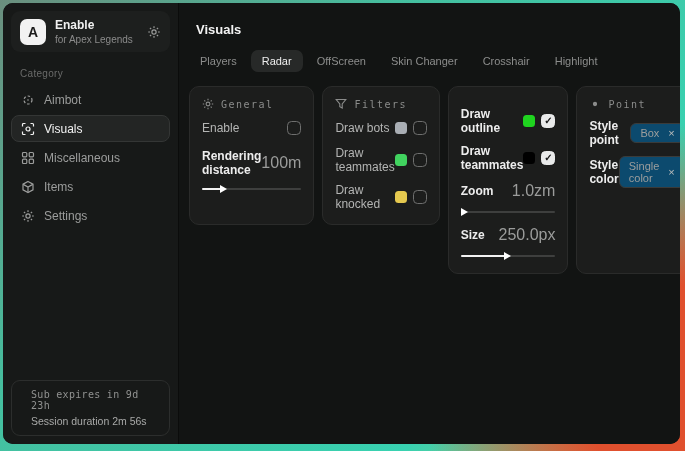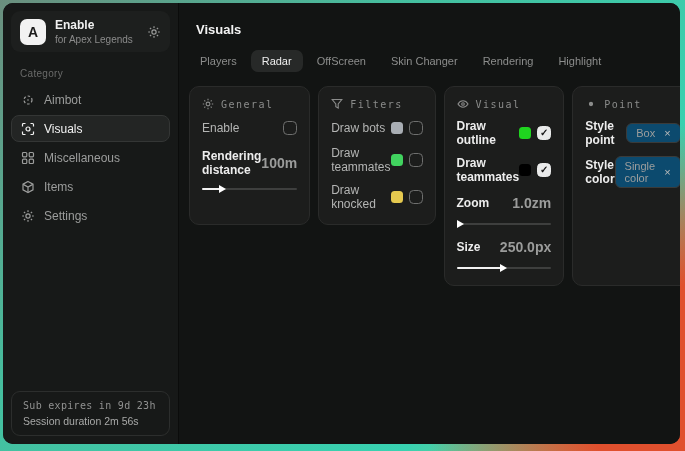--- a/index.html
+++ b/index.html
@@ -36,21 +36,21 @@
   }
   .side-item {
     height:27px; display:flex; align-items:center; gap:9px;
     padding:0 9px; border-radius:8px; margin-bottom:2px;
     font-size:12px; color:#9c9d9c; border:1px solid transparent; cursor:default;
   }
   .side-item.active { background:#232524; border-color:#343635; color:#f2f2f2; }
   .side-item svg { flex-shrink:0; }
   .side-footer {
     position:absolute; left:8px; right:8px; bottom:8px;
-    border:1px solid #2c2e2d; border-radius:9px; padding:8px 11px;
+    border:1px solid #2c2e2d; border-radius:9px; padding:8px 19px;
   }
   .side-footer .l1 { font-family:"DejaVu Sans Mono", monospace; font-size:10px; color:#919291; letter-spacing:.3px; }
   .side-footer .l2 { font-size:10.5px; color:#a8a9a8; margin-top:4px; }
   
   .main { flex:1; background:#121413; padding:19px 14px 0 10px; overflow:hidden; }
   .page-title { font-size:13px; font-weight:700; color:#f2f2f2; margin-left:7px; }
   .tabs { display:flex; gap:3px; margin-top:13px; align-items:center; }
   .tab {
     padding:5px 11px; font-size:11px; color:#8c8d8c; border-radius:7px;
     background:transparent; border:none; font-family:inherit; cursor:default;
@@ -63,21 +63,21 @@
     padding:11px 12px 13px;
   }
   .panel-head {
     display:flex; align-items:center; gap:7px;
     font-family:"DejaVu Sans Mono", monospace; font-size:10px;
     letter-spacing:1.5px; color:#8b8c8b; margin-bottom:4px;
   }
   .row { display:flex; justify-content:space-between; align-items:center; margin-top:9px; min-height:18px; }
   .lbl { font-size:12px; color:#b4b5b4; }
   .lbl.strong { color:#ededed; font-weight:700; }
-  .val { font-size:14px; color:#9b9c9b;font-weight:bold; }
+  .val { font-size:16px; color:#9b9c9b; }
   .right-group { display:flex; align-items:center; gap:6px; }
   .checkbox {
     width:14px; height:14px; border:1.4px solid #6e6f6e; border-radius:4.5px;
     display:flex; align-items:center; justify-content:center; cursor:default;
   }
   .checkbox.checked { background:#e9eaea; border-color:#e9eaea; color:#141414; font-size:10px; font-weight:700; line-height:1; }
   .swatch { width:12px; height:12px; border-radius:3.5px; }
   .slider { position:relative; height:9px; margin-top:7px; cursor:default; }
   .slider .track { position:absolute; left:0; right:0; top:3.5px; height:2px; background:#3e3f3e; border-radius:2px; }
   .slider .fill  { position:absolute; left:0; top:3.5px; height:2px; background:#f2f2f2; border-radius:2px; }
@@ -177,21 +177,21 @@
   </div>
 
   <div class="main">
     <div class="page-title">Visuals</div>
 
     <div class="tabs">
       <button class="tab">Players</button>
       <button class="tab active">Radar</button>
       <button class="tab">OffScreen</button>
       <button class="tab">Skin Changer</button>
-      <button class="tab">Rendering</button>
+      <button class="tab">Crosshair</button>
       <button class="tab">Highlight</button>
     </div>
 
     <div class="content">
 
       <div class="col">
 
         <div class="panel">
           <div class="panel-head">
             <span>
@@ -246,29 +246,20 @@
               <span class="swatch" style="background: rgb(229, 201, 79);"></span>
               <span class="checkbox"></span>
             </span>
           </div>
         </div>
       </div>
 
       <div class="col">
 
         <div class="panel">
-          <div class="panel-head">
-            <span>
-              <svg width="12" height="12" viewBox="0 0 12 12" fill="none" stroke="#8b8c8b" stroke-width="1.1">
-                <path d="M1 6s1.9-3.2 5-3.2S11 6 11 6s-1.9 3.2-5 3.2S1 6 1 6z"></path>
-                  <circle cx="6" cy="6" r="1.3"></circle>
-              </svg>
-            </span>
-            <span>Visual</span>
-          </div>
           <div class="row">
             <span class="lbl strong">Draw outline</span>
             <span class="right-group">
               <span class="swatch" style="background: rgb(31, 212, 31);"></span>
               <span class="checkbox checked">
                   <span>✓</span>
                 </span>
             </span>
           </div>
           <div class="row">

